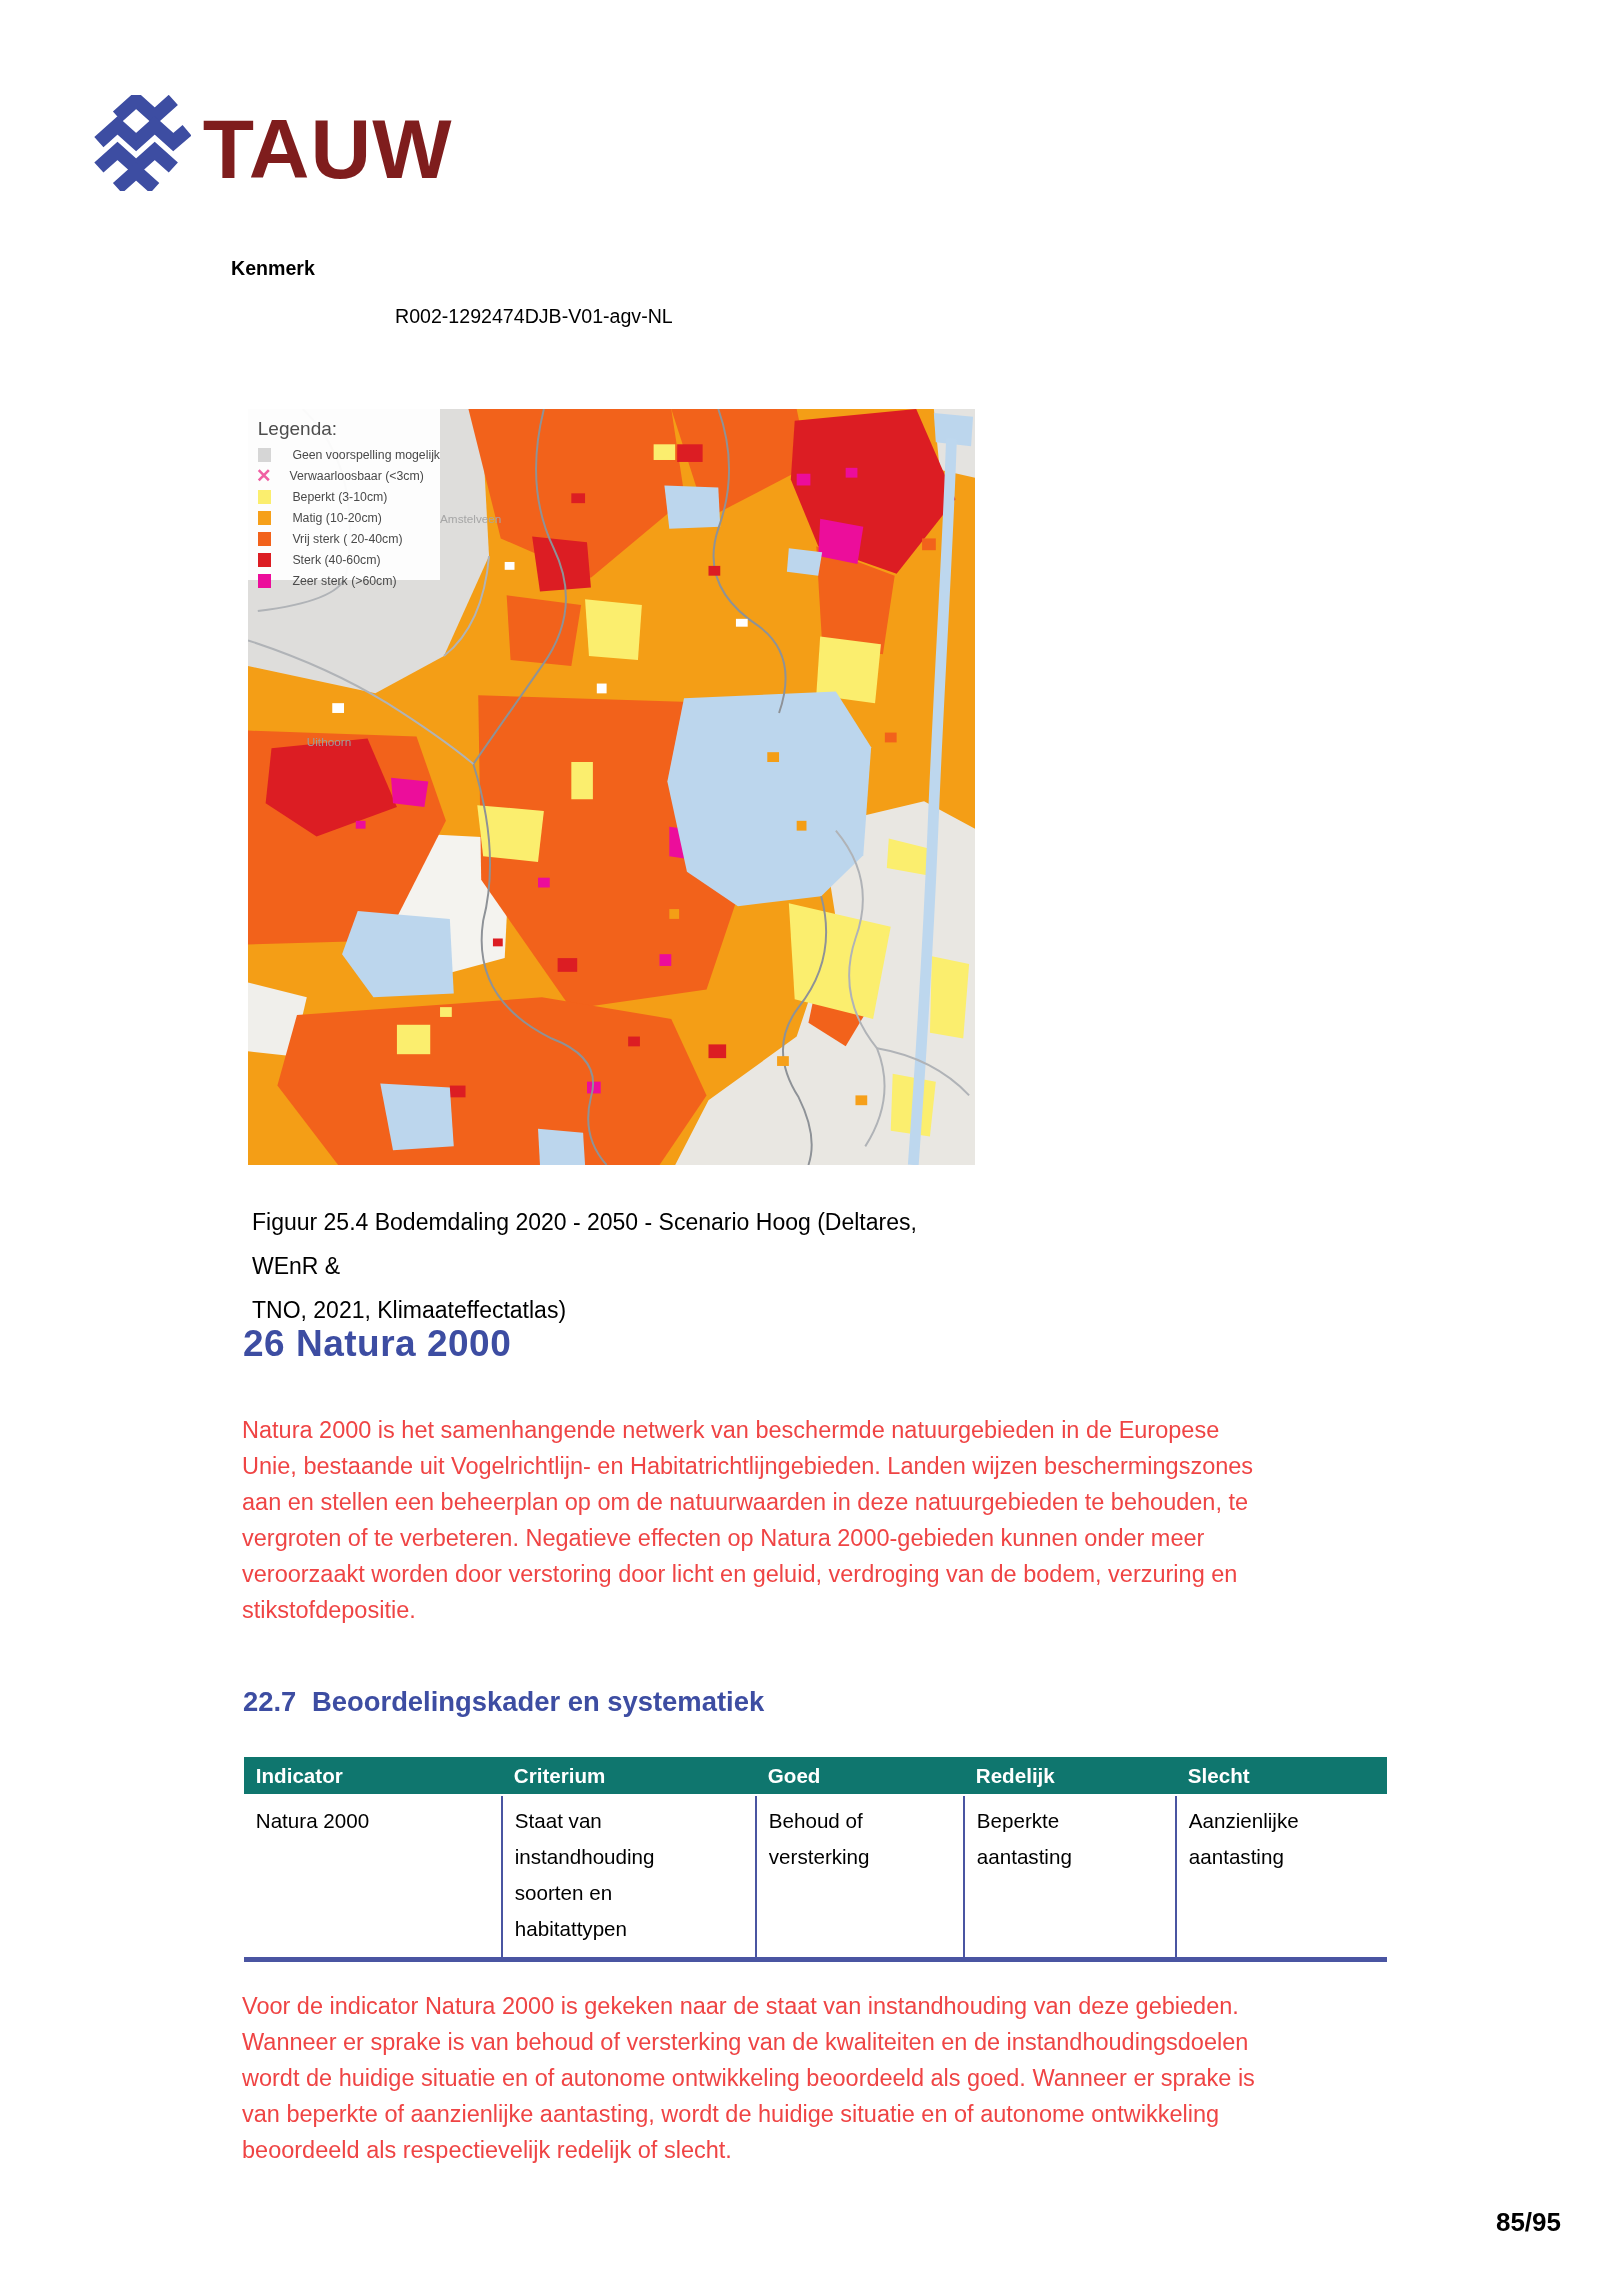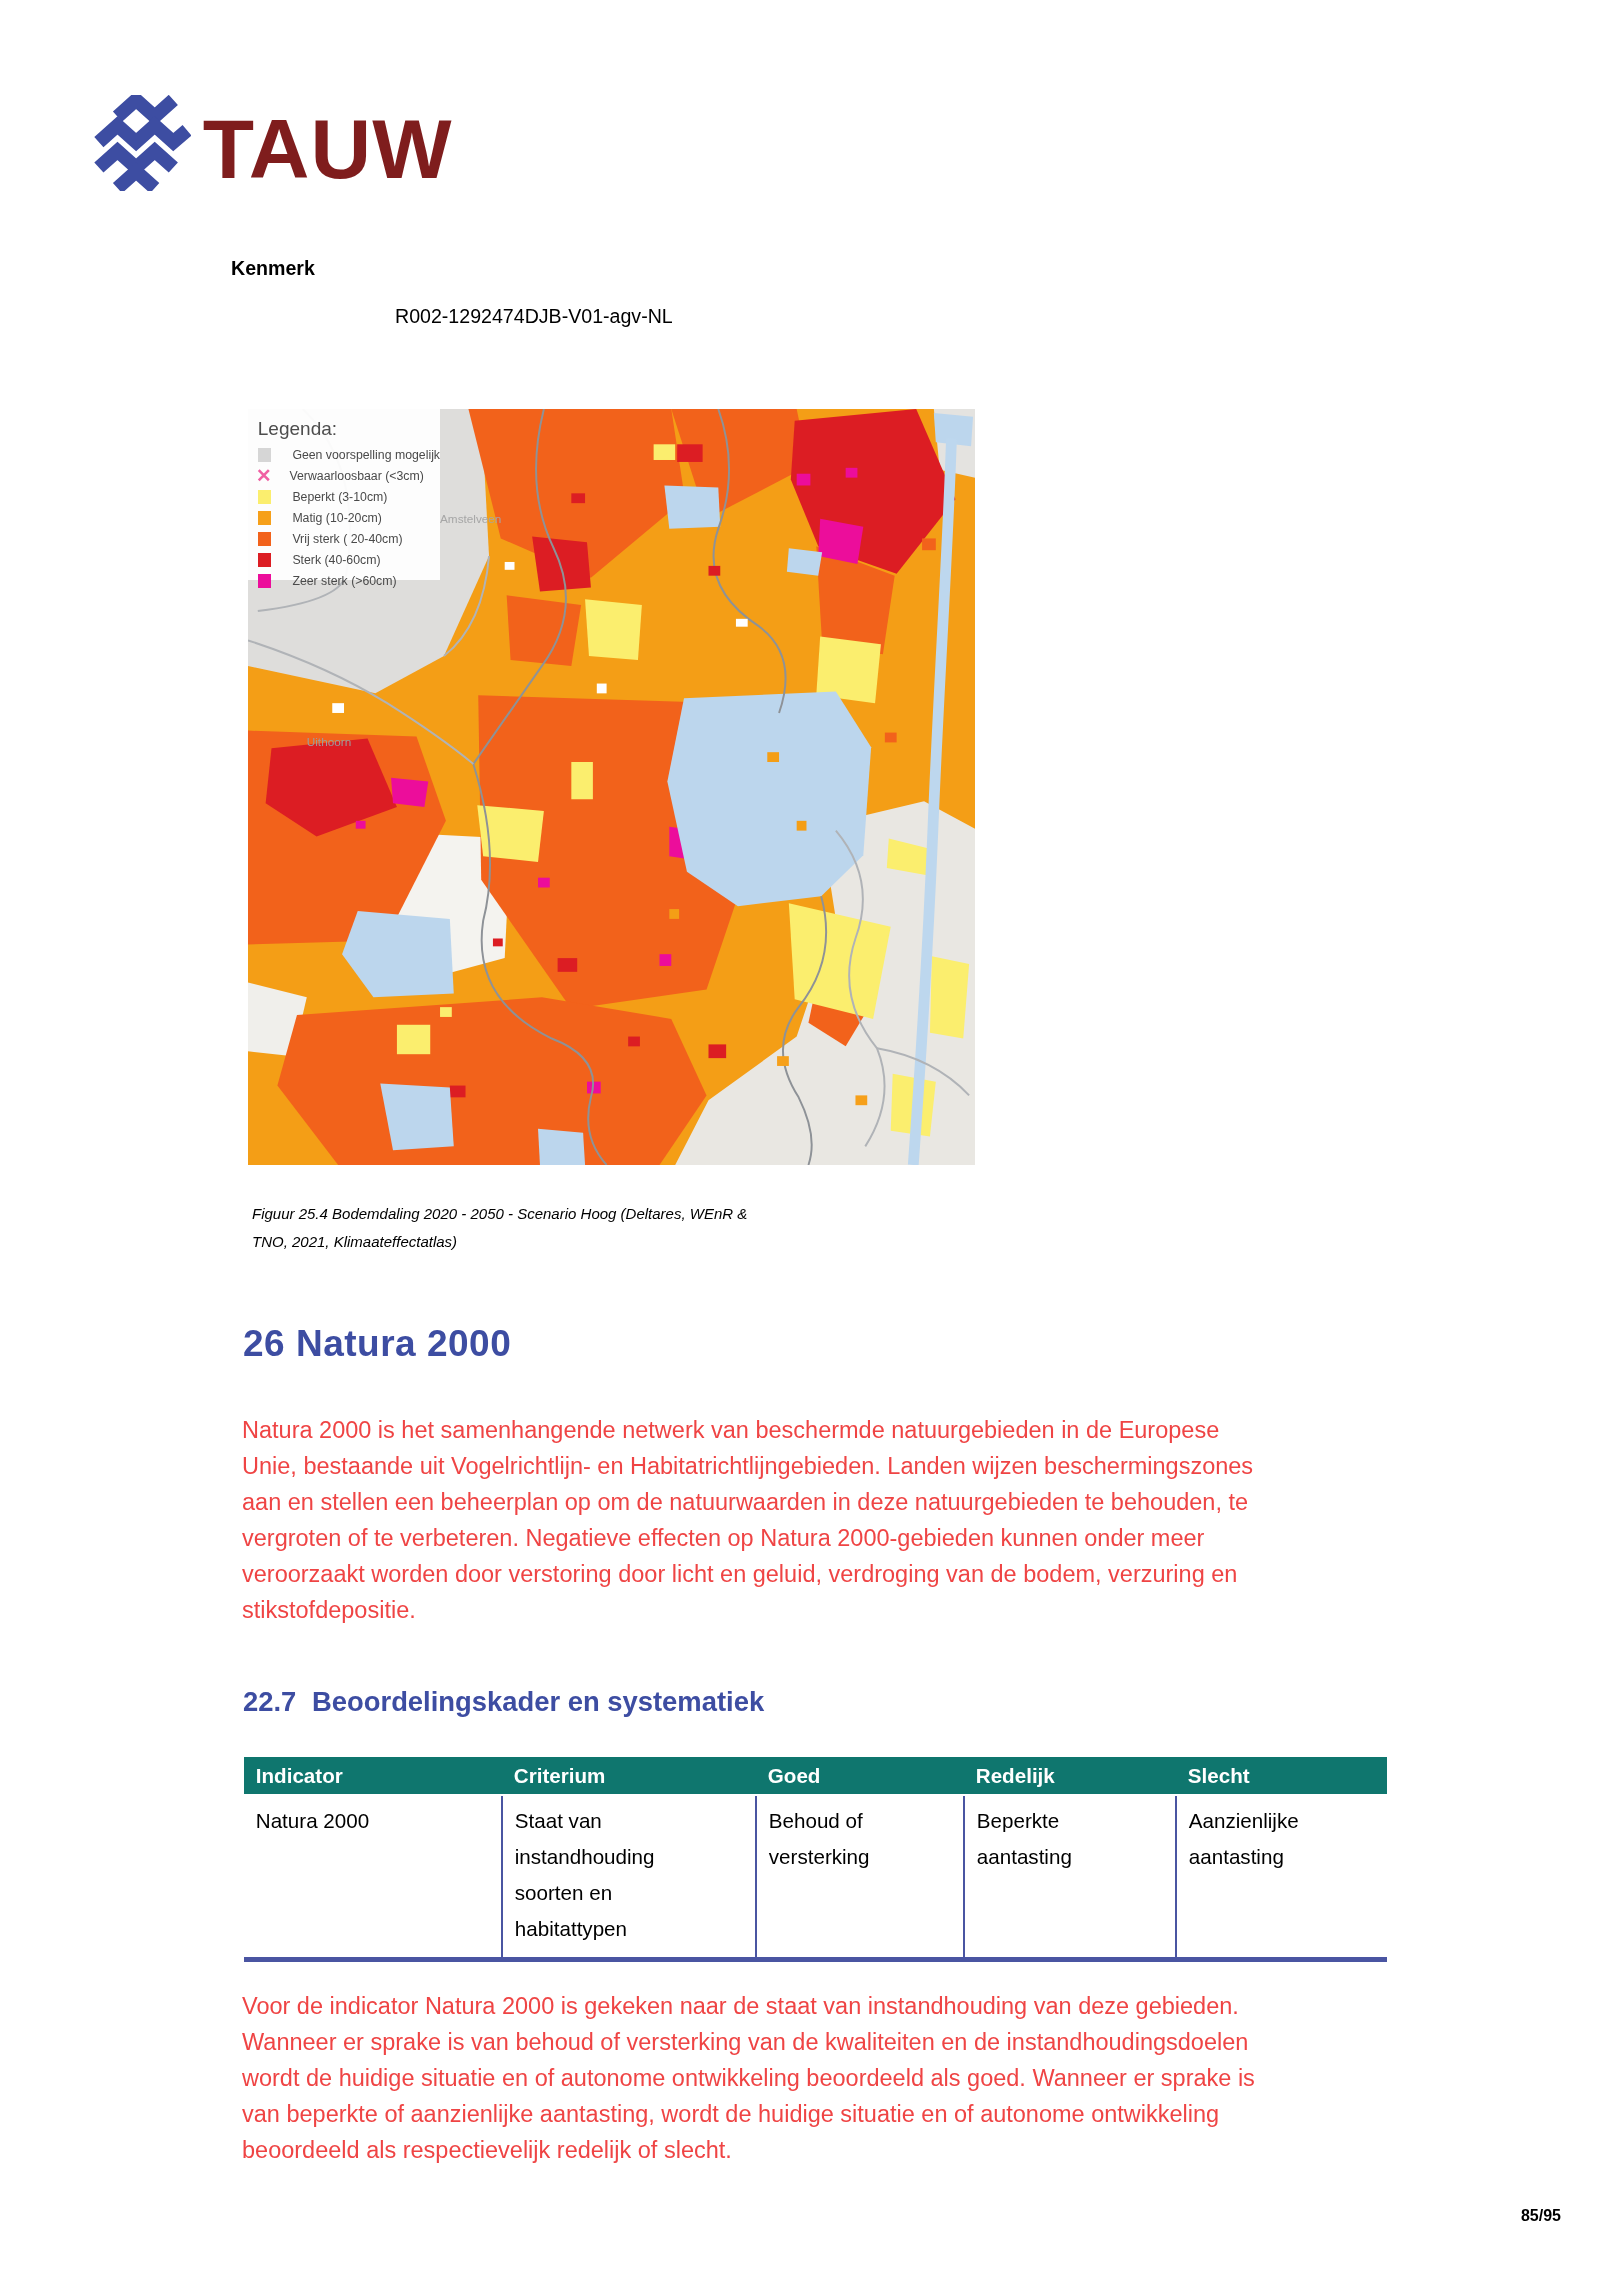--- a/index.html
+++ b/index.html
@@ -29,21 +29,21 @@
   .legend-item{display:flex;align-items:center;height:21px;gap:16px;}
   .legend-swatch{width:13.7px;height:13.7px;flex:0 0 13.7px;margin-right:4.9px;}
   .legend-x{
     width:17.6px;height:17.6px;flex:0 0 17.6px;margin-right:1px;margin-left:-2.9px;
     font-size:18.6px;line-height:17.6px;font-weight:bold;text-align:center;
   }
   .legend-label{font-size:12.3px;color:#4a4a4a;white-space:nowrap;}
 
   .figure-caption{
     position:absolute;left:252px;top:1200px;width:686px;
-    font-style:italic;font-size:15px;line-height:28px;white-space:pre-line;
+    font-size:23px;line-height:44px;white-space:pre-line;
   }
 
   
   .h1{
     position:absolute;left:243px;top:1323px;
     font-size:37px;font-weight:bold;color:#3d4da2;letter-spacing:0.5px;
   }
   .body-par{
     position:absolute;left:242px;width:1157px;
     font-size:23.5px;line-height:36px;white-space:pre-line;color:#ef4444;
@@ -66,21 +66,21 @@
     background:#0f766e;color:#ffffff;font-weight:bold;font-size:20.6px;text-align:left;
     height:37px;padding:0 0 0 11.8px;vertical-align:middle;
   }
   .kader-table td{
     font-size:20.6px;line-height:36px;vertical-align:top;
     padding:6.9px 7.8px 9.8px 11.8px;white-space:pre-line;
     border-left:2px solid #4a55a2;border-top:2.9px solid #ffffff;
   }
   .kader-table td:first-child{border-left:none;}
 
-  .page-number{position:absolute;top:2207px;right:60px;font-size:16px;font-weight:bold;}
+  .page-number{position:absolute;top:2207px;right:60px;font-size:26px;font-weight:bold;}
 </style>
 </head>
 <body>
 
 <div class="page">
 
   <div class="logo">
     <svg class="logo-mark" viewBox="0 0 102 98">
       <g fill="none" stroke="#3d4da2" stroke-width="14">
         <path d="M27,22 L46,5 L65,22 L84,5"></path>

